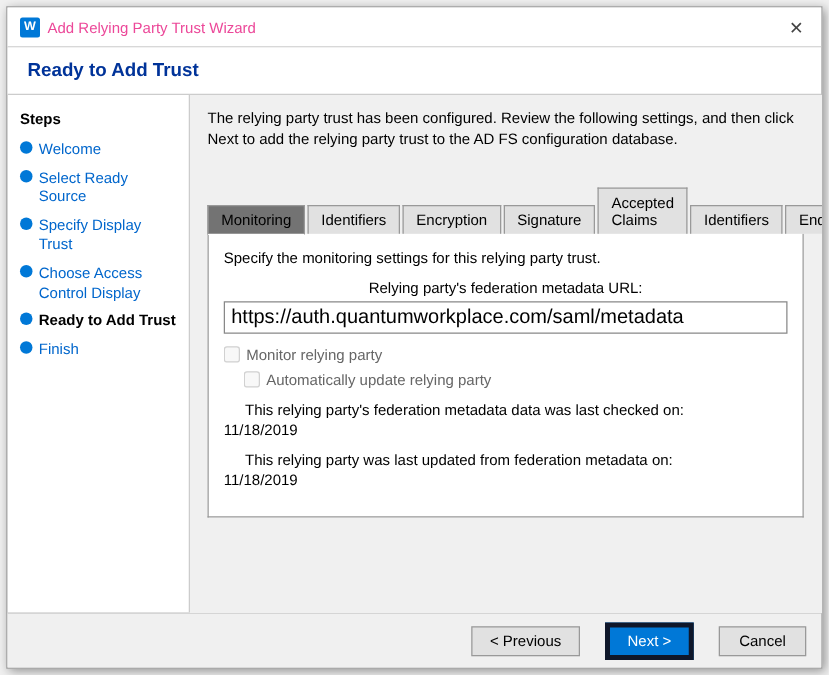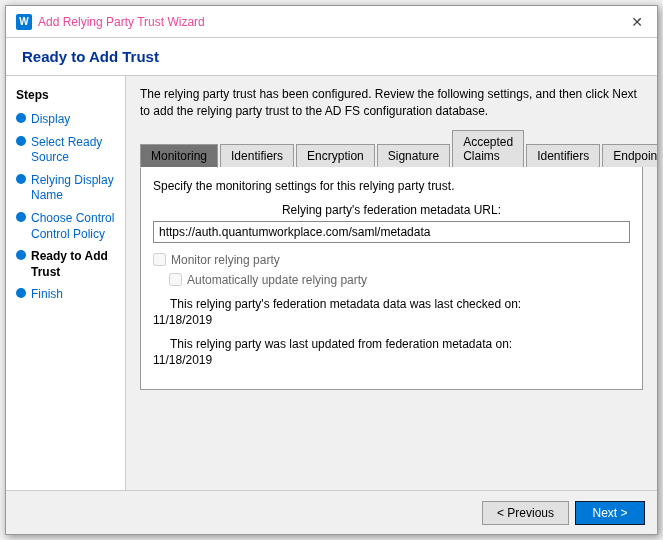--- a/index.html
+++ b/index.html
@@ -73,21 +73,21 @@
       font-weight: 600;
       color: #003399;
       margin-bottom: 0;
     }
     .dialog-body {
       display: flex;
       flex: 1;
       overflow: hidden;
     }
     .sidebar {
-      width: 120px;
+      width: 146px;
       background: white;
       border-right: 1px solid #ccc;
       padding: 12px 10px;
     }
     .sidebar h3 {
       font-size: 12px;
       font-weight: 700;
       margin-bottom: 10px;
       color: #000;
     }
@@ -130,20 +130,21 @@
     }
     .tab {
       padding: 4px 10px;
       font-size: 12px;
       border: 1px solid #999;
       border-bottom: none;
       background: #e1e1e1;
       cursor: pointer;
       margin-right: 2px;
       color: #000;
+      margin-top: 20px;
     }
     .tab.active {
       background: #737373;
       border-bottom: 1px solid white;
       margin-bottom: -1px;
       z-index: 1;
     }
     .tab-content {
       background: white;
       border: 1px solid #999;
@@ -155,21 +156,21 @@
       margin-bottom: 10px;
     }
     .field-label {
       font-size: 12px;
       margin-bottom: 4px;
       text-align: center;
     }
     .text-input {
       width: 100%;
       padding: 3px 5px;
-      font-size: 12px;
+      font-size: 16px;
       border: 1px solid #888;
       background: white;
       margin-bottom: 10px;
     }
     .checkbox-row {
       display: flex;
       align-items: center;
       gap: 5px;
       margin-bottom: 6px;
     }
@@ -192,36 +193,36 @@
       font-size: 12px;
       margin-bottom: 10px;
     }
     .dialog-footer {
       background: #f0f0f0;
       border-top: 1px solid #ccc;
       padding: 8px 12px;
       display: flex;
       justify-content: flex-end;
       align-items: center;
-      gap: 6px;
+      gap: 20px;
       height: 44px;
     }
     .btn {
       padding: 4px 14px;
       font-size: 12px;
       border: 1px solid #999;
       background: #e1e1e1;
       cursor: pointer;
       min-width: 70px;
       text-align: center;
     }
     .btn-primary {
       background: #0078d7;
       color: white;
-      border: 1px solid #0f172a;
+      border: 4px solid #0f172a;
     }
     .tab-group {
       display: flex;
       align-items: flex-end;
     }
   </style>
 </head>
 <body>
 
 <div class="dialog">
@@ -238,33 +239,33 @@
     <h2>Ready to Add Trust</h2>
   </div>
 
   <div class="dialog-body">
 
     <div class="sidebar">
       <h3>Steps</h3>
 
       <div class="sidebar-item">
         <div class="dot dot-blue"></div>
-        <span class="sidebar-label">Display</span>
+        <span class="sidebar-label">Welcome</span>
       </div>
       <div class="sidebar-item">
         <div class="dot dot-blue"></div>
         <span class="sidebar-label">Select Ready Source</span>
       </div>
       <div class="sidebar-item">
         <div class="dot dot-blue"></div>
-        <span class="sidebar-label">Relying Display Name</span>
-      </div>
-      <div class="sidebar-item">
-        <div class="dot dot-blue"></div>
-        <span class="sidebar-label">Choose Control Control Policy</span>
+        <span class="sidebar-label">Specify Display Trust</span>
+      </div>
+      <div class="sidebar-item">
+        <div class="dot dot-blue"></div>
+        <span class="sidebar-label">Choose Access Control Display</span>
       </div>
       <div class="sidebar-item">
         <div class="dot dot-blue"></div>
         <span class="sidebar-label active">Ready to Add Trust</span>
       </div>
       <div class="sidebar-item">
         <div class="dot dot-blue"></div>
         <span class="sidebar-label">Finish</span>
       </div>
     </div>
@@ -305,14 +306,15 @@
           <p class="info-line">This relying party was last updated from federation metadata on:</p>
           <p class="info-date">11/18/2019</p>
         </div>
       </div>
     </div>
   </div>
 
   <div class="dialog-footer">
     <button class="btn">&lt; Previous</button>
     <button class="btn btn-primary">Next &gt;</button>
+    <button class="btn">Cancel</button>
   </div>
 </div>
 
 </body></html>

